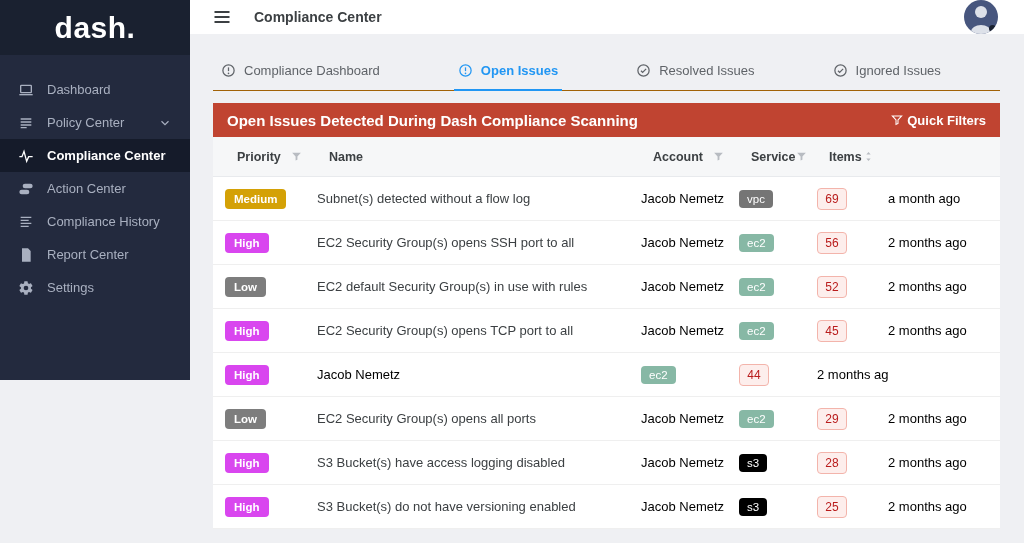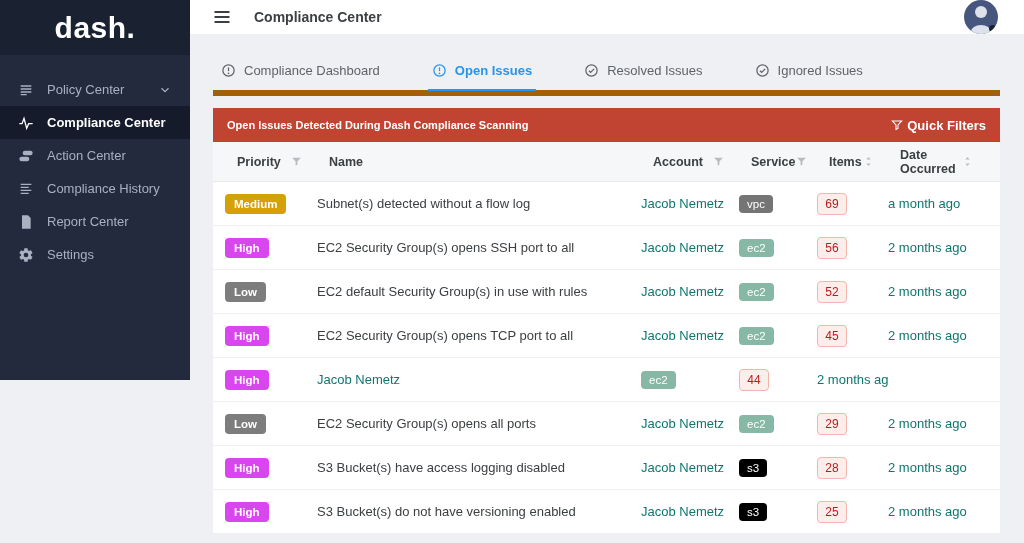--- a/index.html
+++ b/index.html
@@ -31,46 +31,46 @@
   .topbar-spacer { flex:1; }
   .avatar { width:34px; height:34px; border-radius:50%; background:#47567e; position:relative;
             overflow:hidden; cursor:pointer; }
   .avatar .head { position:absolute; top:6px; left:11px; width:12px; height:12px; border-radius:50%; background:#dde1e9; }
   .avatar .body { position:absolute; bottom:-4px; left:7px; width:20px; height:13px; border-radius:50% 50% 0 0; background:#dde1e9; }
   .avatar .dot { position:absolute; bottom:2px; right:2px; width:7px; height:7px; border-radius:50%; background:#1a2130; }
 
   .content { flex:1; padding:20px 24px 0 23px; }
 
   
-  .tabs { display:flex; gap:44px; border-bottom:6px solid #a16207; padding:0 4px; }
+  .tabs { display:flex; gap:70px; border-bottom:1px solid #a16207; padding:0 4px; }
   .tab { display:flex; align-items:center; gap:8px; padding:9px 4px 11px 4px; font-size:13px;
          color:#5f6368; cursor:pointer; border-bottom:2px solid transparent; margin-bottom:-1px; }
   .tab.active { color:#2196f3; border-bottom-color:#2196f3; font-weight:bold;text-align:right; }
   .tab-icon { width:15px; height:15px; display:inline-flex; }
   .tab-icon svg { width:15px; height:15px; }
 
   
   .banner { margin-top:12px; height:34px; background:#c04431; color:#ffffff; display:flex;
             align-items:center; padding:0 14px; }
-  .banner-title { font-size:11px; font-weight:bold; flex:1; }
+  .banner-title { font-size:15px; font-weight:bold; flex:1; }
   .quick-filters { display:flex; align-items:center; gap:3px; font-size:13px; font-weight:bold; cursor:pointer; }
   .quick-filters .f-icon { width:14px; height:14px; display:inline-flex; }
   .quick-filters .f-icon svg { width:14px; height:14px; }
 
   
   .grid-cols { display:grid; grid-template-columns:92px minmax(0,1fr) 98px 78px 71px 100px;
                align-items:center; padding:0 12px; }
   .t-head { background:#f6f7f8; height:40px; border-bottom:1px solid #e8eaed; }
   .th { display:flex; align-items:center; justify-content:space-between; padding-right:14px;
         font-size:12.5px; font-weight:bold; color:#3c4043;padding-left:12px; }
   .th .ctl { width:13px; height:13px; color:#b8bcc2; display:inline-flex; cursor:pointer; }
   .th .ctl svg { width:13px; height:13px; }
   .t-row { background:#ffffff; height:44px; border-bottom:1px solid #efefef; cursor:pointer; }
   .cell { font-size:13px; color:#3c4043; white-space:nowrap; overflow:hidden; }
-  .cell.account, .cell.date { color:#0f766e; }
+  .cell.account, .cell.date { color:#000000; }
   .badge { display:inline-block; padding:4px 9px; border-radius:4px; color:#ffffff; font-size:11.5px; font-weight:bold; }
   .badge.medium { background:#d4a106; }
   .badge.high   { background:#d946ef; }
   .badge.low    { background:#7d7d7d; }
   .tag { display:inline-block; padding:3px 8px; border-radius:4px; color:#ffffff; font-size:11.5px; }
   .tag.vpc { background:#757575; }
   .tag.ec2 { background:#87b8a5; }
   .tag.s3  { background:#000000; }
   .items-pill { display:inline-block; min-width:30px; text-align:center; padding:3px 6px;
                 border:1px solid #f3b4ab; background:#fdeeec; border-radius:4px;
@@ -79,20 +79,30 @@
 </head>
 <body>
 
 <div class="app">
 
   <div class="sidebar">
     <div class="logo-strip">
       <span class="logo-text">dash.</span>
     </div>
     <div class="side-nav" id="side-nav">
+        <div class="side-item">
+    <span class="side-icon">
+            <svg viewBox="0 0 24 24">
+              <rect x="4" y="5" width="16" height="11" rx="1" fill="none" stroke="currentColor" stroke-width="2"></rect>
+              <path d="M2 19h20" stroke="currentColor" stroke-width="2"></path>
+            </svg>
+          </span>
+    <span class="side-label">Dashboard</span>
+
+  </div>
         <div class="side-item has-chevron">
     <span class="side-icon">
             <svg viewBox="0 0 24 24">
               <path d="M4 6h16M4 10.5h16M4 15h16M4 19h9" stroke="currentColor" stroke-width="2" fill="none"></path>
             </svg>
           </span>
     <span class="side-label">Policy Center</span>
     <span class="side-chevron">
       <svg viewBox="0 0 24 24">
               <path d="M6 9l6 6 6-6" fill="none" stroke="currentColor" stroke-width="2"></path>
@@ -250,28 +260,20 @@
             </span>
   </div>
           <div class="th">
     <span class="th-label">Items</span>
     <span class="ctl">
               <svg viewBox="0 0 24 24">
                 <path d="M12 3.5l4 5H8zM12 20.5l-4-5h8z" fill="currentColor"></path>
               </svg>
             </span>
   </div>
-          <div class="th">
-    <span class="th-label">Date Occurred</span>
-    <span class="ctl">
-              <svg viewBox="0 0 24 24">
-                <path d="M12 3.5l4 5H8zM12 20.5l-4-5h8z" fill="currentColor"></path>
-              </svg>
-            </span>
-  </div>
         </div>
       <div id="t-body">
           <div class="t-row grid-cols">
     <div class="cell"><span class="badge medium">Medium</span></div>
     <div class="cell name">Subnet(s) detected without a flow log</div>
     <div class="cell account">Jacob Nemetz</div>
     <div class="cell"><span class="tag vpc">vpc</span></div>
     <div class="cell"><span class="items-pill">69</span></div>
     <div class="cell date">a month ago</div>
   </div>

